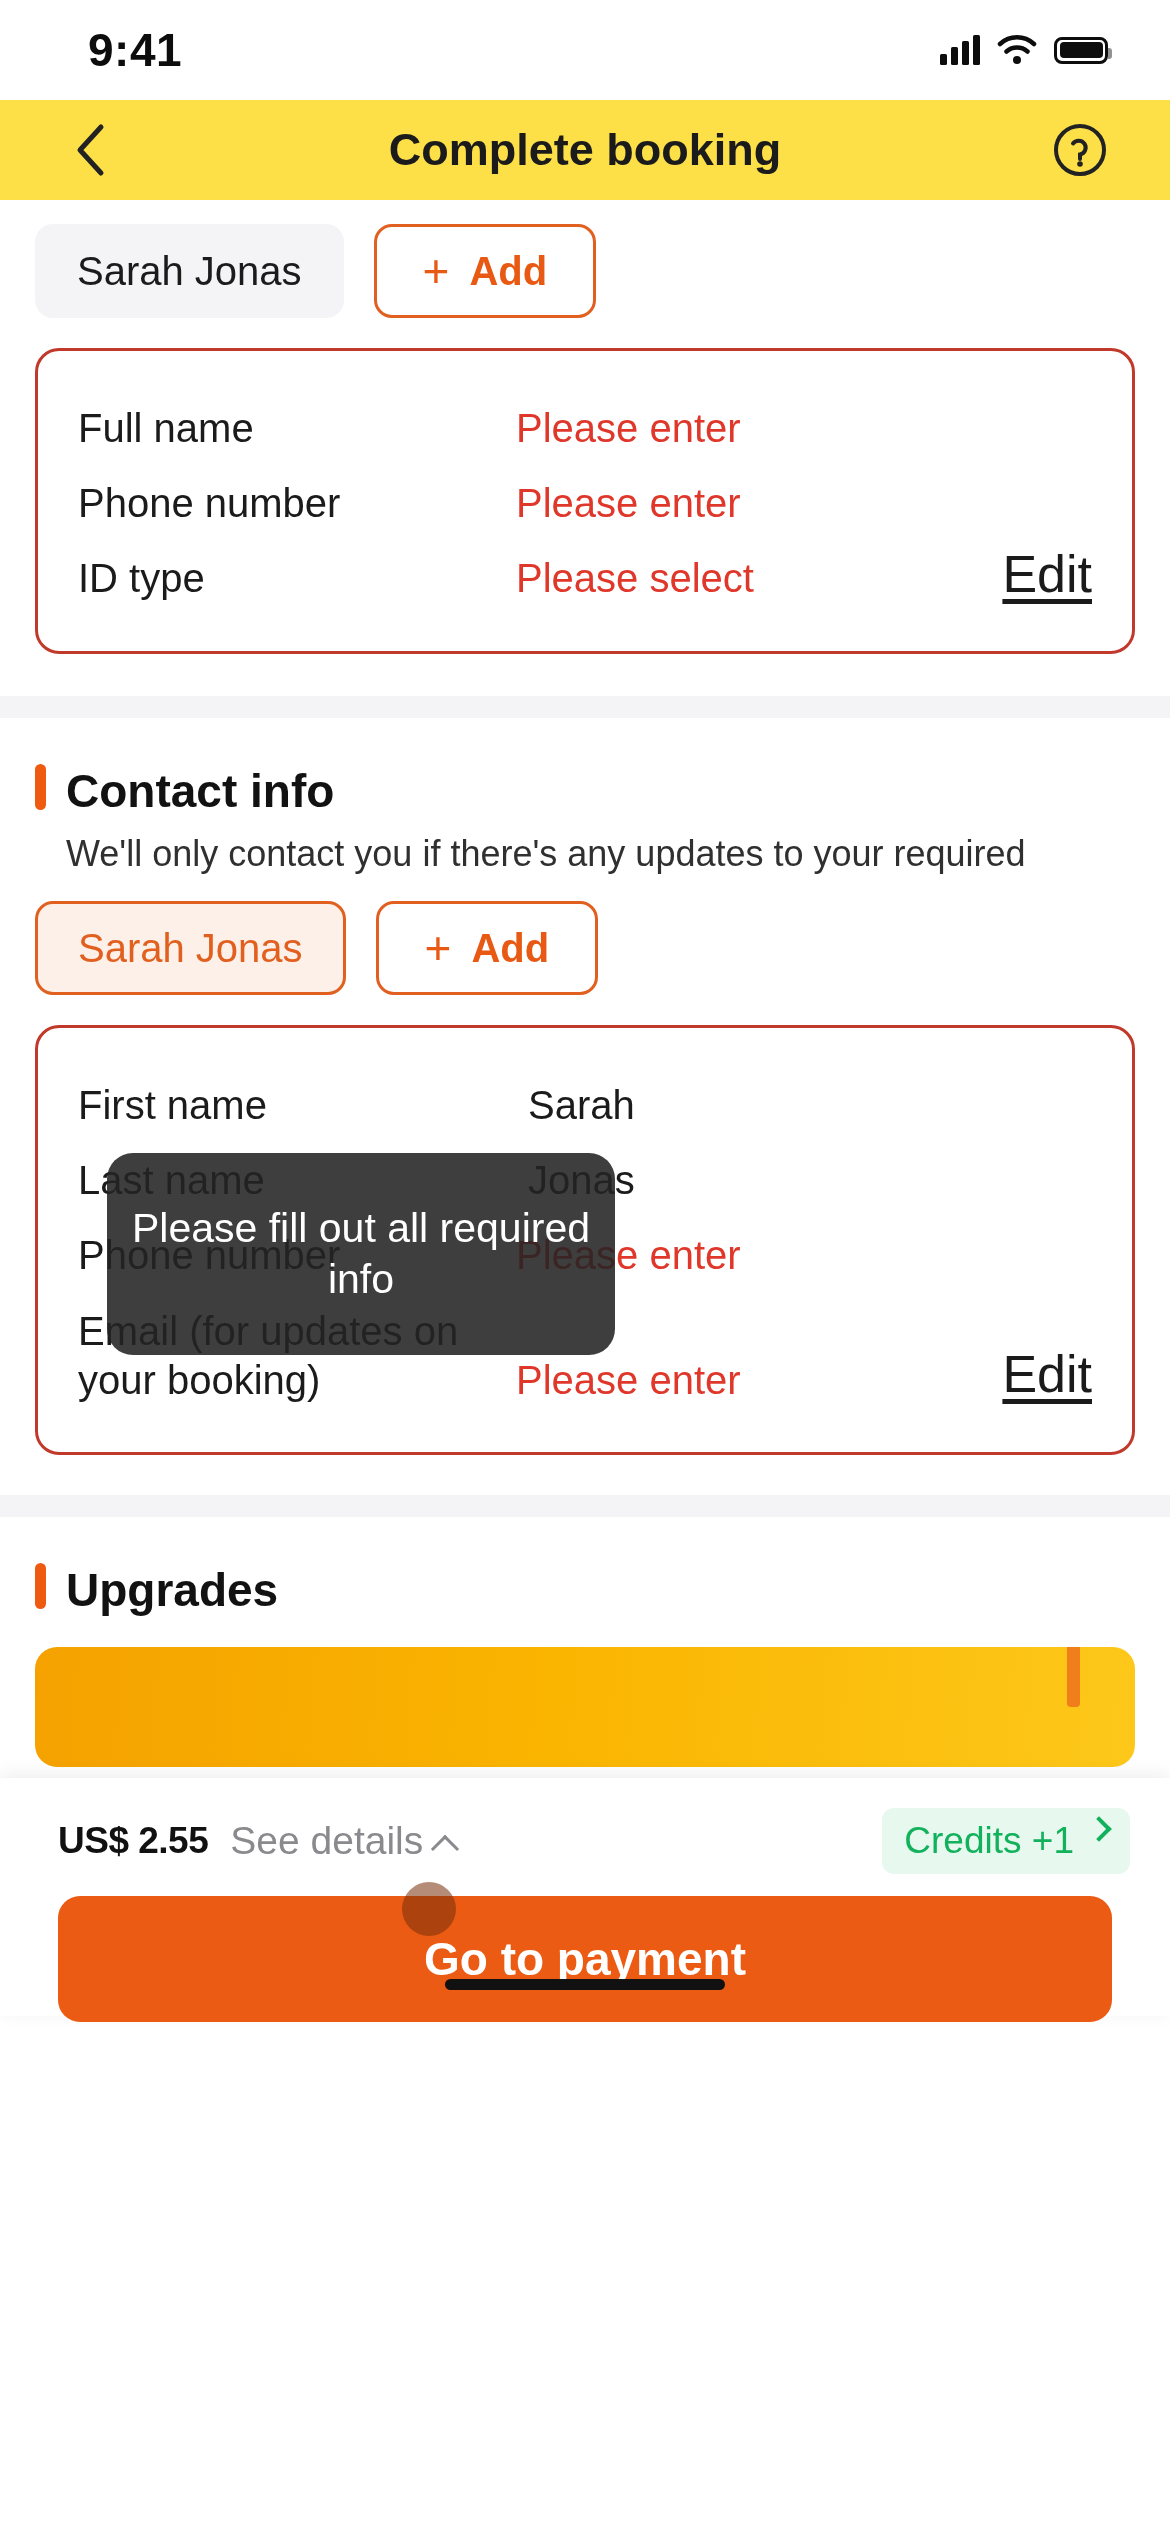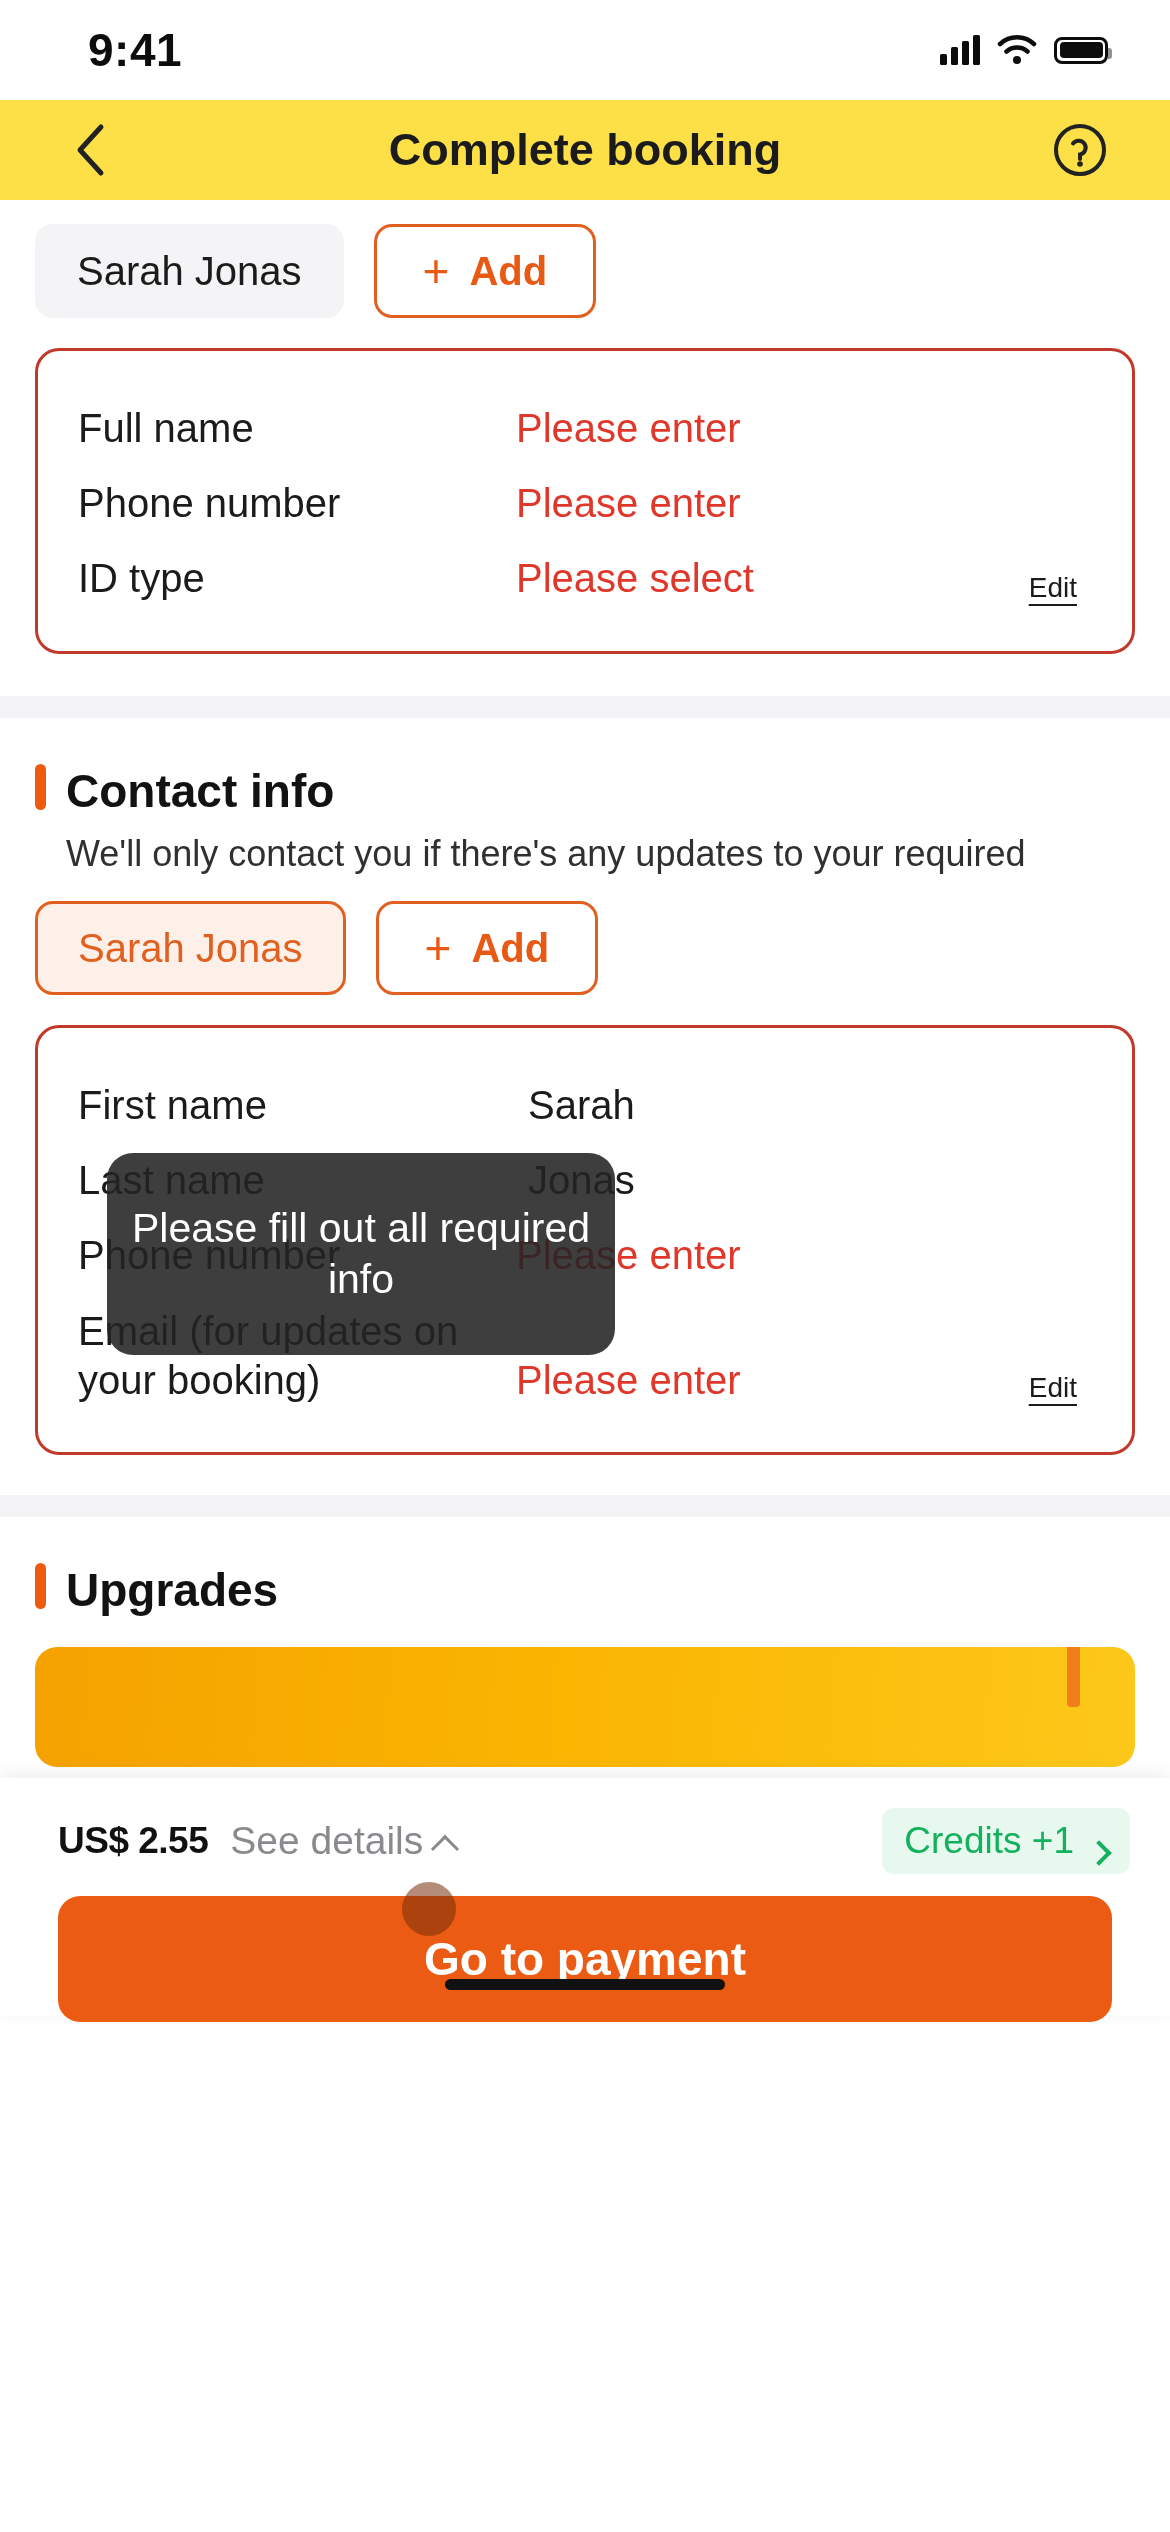--- a/index.html
+++ b/index.html
@@ -68,21 +68,21 @@
     border:3px solid #c0392b; border-radius:24px;
     padding:40px 40px 34px 40px; background:#ffffff;
     position:relative;
   }
   .frow { display:flex; align-items:flex-end; padding:13px 0; position:relative;gap:48px; }
   .flabel { font-size:40px; color:#1b1b1b; width:390px; flex:none; line-height:1.23; }
   .fvalue { font-size:40px; flex:1; line-height:1.23; }
   .fvalue.err { color:#e0372b; }
   .fvalue.val { color:#1b1b1b;margin-left:12px; }
   .edit-link {
-    position:absolute; right:15px; font-size:28px; color:#1b1b1b;
+    position:absolute; right:0; font-size:52px; color:#1b1b1b;
     text-decoration:underline; text-underline-offset:7px; font-weight:400;
   }
 
   
   .head { display:flex; align-items:flex-start; gap:20px; padding-top:46px; }
   .bar { width:11px; height:46px; background:#ef5a11; border-radius:6px; }
   .head-title { font-size:46px; font-weight:700; color:#121212; }
   .head-sub { font-size:36px; color:#303030; line-height:1.32; padding:12px 0 0 31px; max-width:1010px; }
 
   
@@ -109,21 +109,21 @@
     background:#ffffff; box-shadow:0 -4px 18px rgba(0,0,0,0.07); z-index:50;
   }
   .price-row { display:flex; align-items:center; padding:30px 40px 0 58px; }
   .price { font-size:37px; font-weight:700; color:#111111; letter-spacing:-0.5px; }
   .details { font-size:39px; color:#8a8a8e; margin-left:22px; display:flex; align-items:flex-end; gap:12px; }
   .caret-up { display:inline-block; width:20px; height:20px;
               border-left:3px solid #8a8a8e; border-top:3px solid #8a8a8e;
               transform:rotate(45deg); margin-bottom:4px; }
   .credits {
     margin-left:auto; background:#e7f8ef; color:#12b15c; border-radius:12px;
-    padding:12px 22px; font-size:37px; display:flex; align-items:flex-end; gap:16px;
+    padding:12px 22px; font-size:37px; display:flex; align-items:flex-start; gap:16px;
   }
   .chev-r { display:inline-block; width:18px; height:18px;
             border-right:4px solid #12b15c; border-top:4px solid #12b15c;
             transform:rotate(45deg); }
   .paybtn {
     margin:22px 58px 0 58px; height:126px; border-radius:22px;
     background:#ec5b13; display:flex; align-items:center; justify-content:center;
     color:#ffffff; font-size:46px; font-weight:700; position:relative;
   }
   .touchdot { position:absolute; left:344px; top:-14px; width:54px; height:54px;

